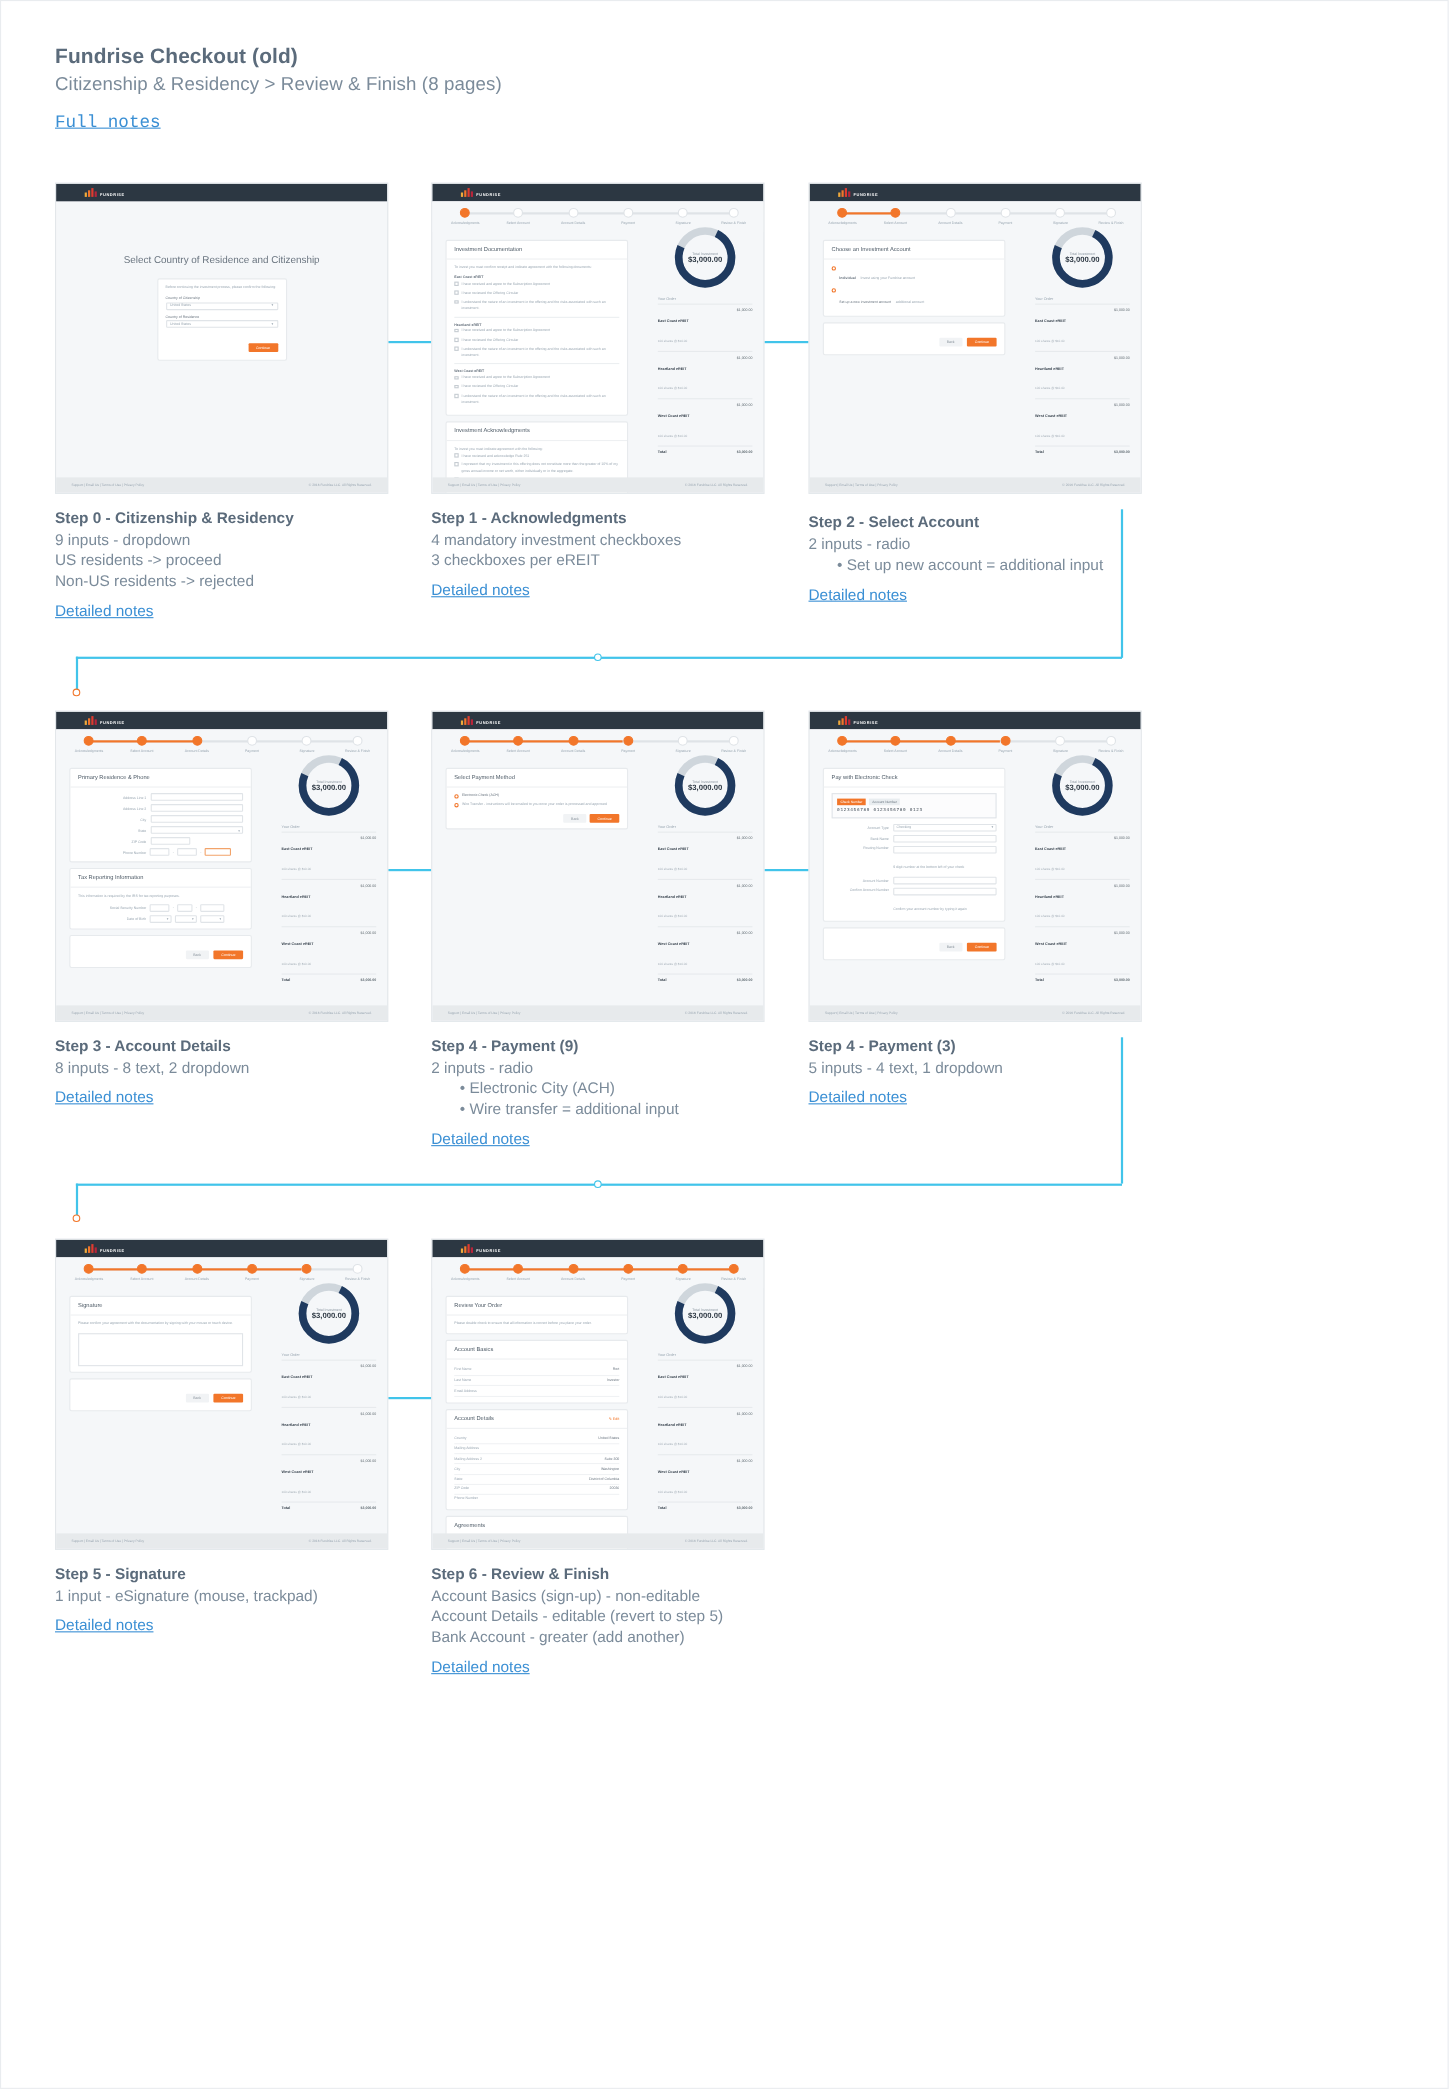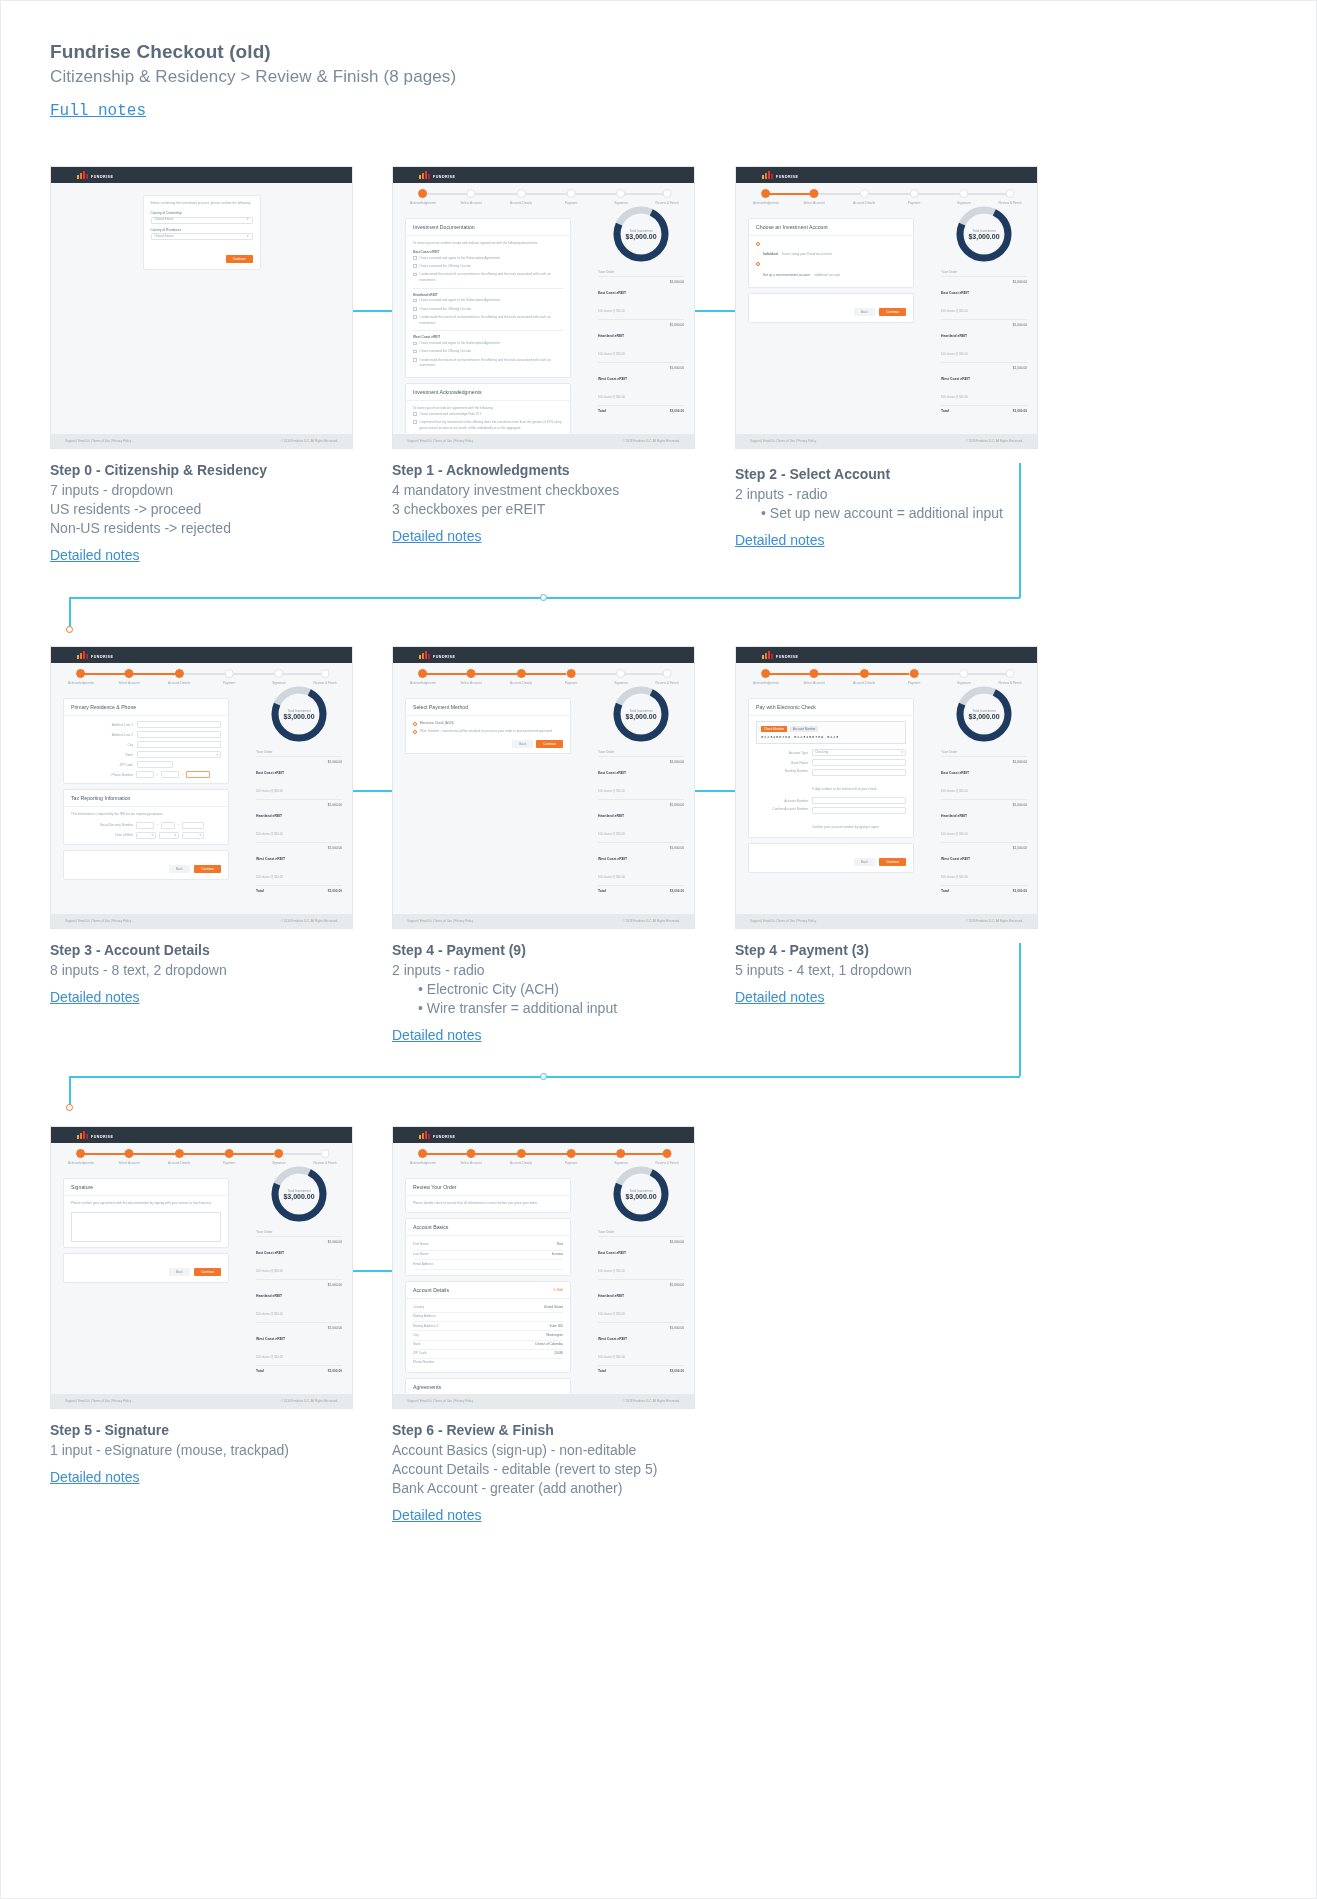--- a/index.html
+++ b/index.html
@@ -153,20 +153,23 @@
 <div class="thumb" style="left:50px; top:166px;">
   <div class="t-topbar">
     <span class="logo">
       <i class="b b1"></i>
         <i class="b b2"></i>
         <i class="b b3"></i>
         <i class="b b4"></i>
       <span class="txt">FUNDRISE</span>
     </span>
   </div>
+  <div style="padding:48px 0 0 0; text-align:center;">
+    <div style="font-size:9px;color:#6b7681;">Select Country of Residence and Citizenship</div>
+  </div>
   <div style="margin:12px auto 0; width:118px;" class="card">
     <div class="card-bd">
       <div class="tiny">Before continuing the investment process, please confirm the following:</div>
       <div style="margin-top:4px;" class="tiny dark">Country of Citizenship</div>
       <div class="inp" style="display:flex;align-items:center;justify-content:space-between;padding:0 3px;">
         <span class="tiny">United States</span>
         <span class="tiny">▾</span>
       </div>
       <div style="margin-top:4px;" class="tiny dark">Country of Residence</div>
       <div class="inp" style="display:flex;align-items:center;justify-content:space-between;padding:0 3px;">
@@ -179,21 +182,21 @@
     </div>
   </div>
   <div class="t-footer">
     <span>Support  |  Email Us  |  Terms of Use  |  Privacy Policy</span>
     <span>© 2016 Fundrise LLC. All Rights Reserved.</span>
   </div>
 </div>
 
 <div class="cap" style="left:50px; top:462px;">
   <div class="title">Step 0 - Citizenship &amp; Residency</div>
-  <div class="line">7 inputs - dropdown</div>
+  <div class="line">9 inputs - dropdown</div>
   <div class="line">US residents -&gt; proceed</div>
   <div class="line">Non-US residents -&gt; rejected</div>
   <a class="dnotes">Detailed notes</a>
 </div>
 
 <div class="thumb" style="left:392px; top:166px;">
   <div class="t-topbar">
     <span class="logo">
       <i class="b b1"></i>
         <i class="b b2"></i>

